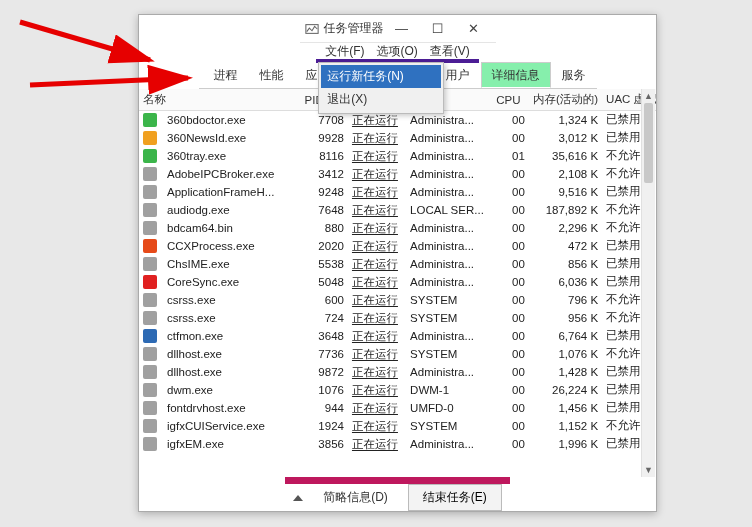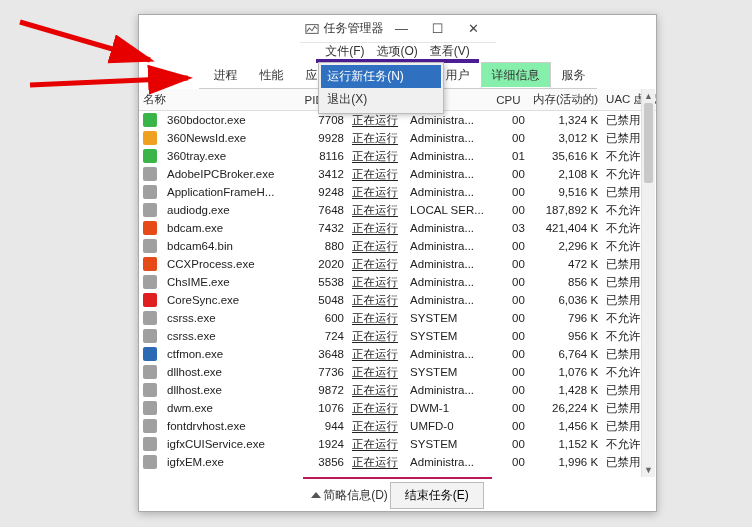--- a/index.html
+++ b/index.html
@@ -123,32 +123,32 @@
     color: #222;
     height: 16px;
     line-height: 16px;
   }
   .col-name { width: 150px; }
   .col-pid { width: 44px; text-align: right; }
   .col-status { width: 54px; }
   .col-user { width: 80px; }
   .col-cpu { width: 34px; text-align: right; }
   .col-mem { width: 68px; text-align: right; }
-  .col-uac { width: 50px; }
+  .col-uac { width: 50px; font-family: Liberation Mono, monospace; }
   td.col-cpu, td.col-pid, td.col-mem { text-align: right; }
   td.col-status span { text-decoration: underline; text-underline-offset: 2px; color: #222; }
   .proc-name { display: flex; align-items: center; gap: 10px; }
   .proc-icon { width: 14px; height: 14px; display:inline-block; border-radius:2px; flex-shrink:0; }
   .statusbar {
     height: 34px;
-    border-top: 2px solid #be185d;
+    border-top: 7px solid #be185d;
     display: flex;
     align-items: center;
     padding: 0 8px;
-    gap: 2px;
+    gap: 20px;
   }
   .caret-up {
     width: 0; height: 0;
     border-left: 5px solid transparent;
     border-right: 5px solid transparent;
     border-bottom: 6px solid #555;
     display:inline-block;
   }
   .simple-info { flex: 1; color: #333; font-size: 12px; }
   .end-task {
@@ -321,34 +321,20 @@
             <td class="col-pid">7648</td>
             <td class="col-status"><span>正在运行</span></td>
             <td class="col-user">LOCAL SER...</td>
             <td class="col-cpu">00</td>
             <td class="col-mem">187,892 K</td>
             <td class="col-uac">不允许</td>
           </tr>
           <tr>
             <td class="col-name">
               <div class="proc-name">
-                <span class="proc-icon" style="background:#e64a19"></span>
-                <span>bdcam.exe</span>
-              </div>
-            </td>
-            <td class="col-pid">7432</td>
-            <td class="col-status"><span>正在运行</span></td>
-            <td class="col-user">Administra...</td>
-            <td class="col-cpu">03</td>
-            <td class="col-mem">421,404 K</td>
-            <td class="col-uac">不允许</td>
-          </tr>
-          <tr>
-            <td class="col-name">
-              <div class="proc-name">
                 <span class="proc-icon" style="background:#a0a0a0"></span>
                 <span>bdcam64.bin</span>
               </div>
             </td>
             <td class="col-pid">880</td>
             <td class="col-status"><span>正在运行</span></td>
             <td class="col-user">Administra...</td>
             <td class="col-cpu">00</td>
             <td class="col-mem">2,296 K</td>
             <td class="col-uac">不允许</td>

